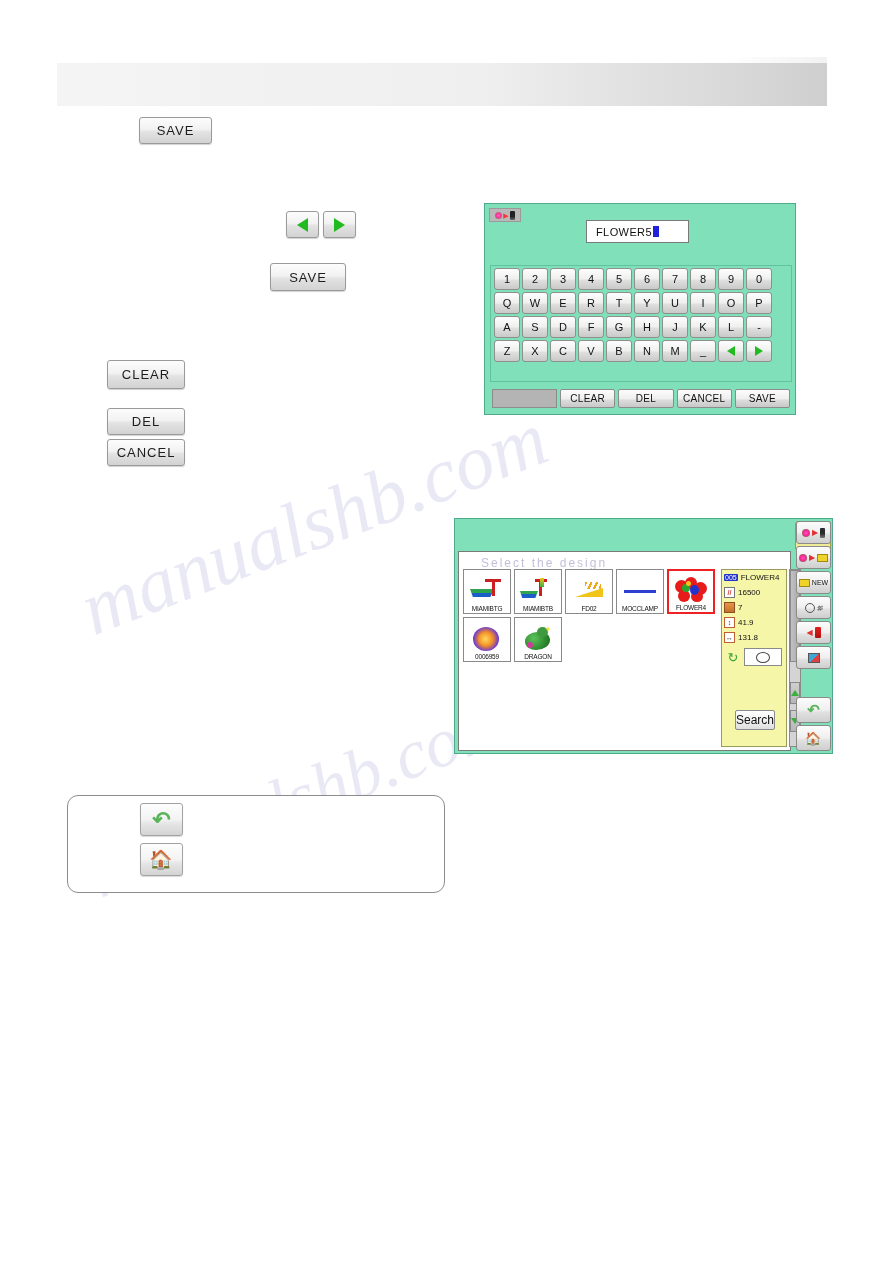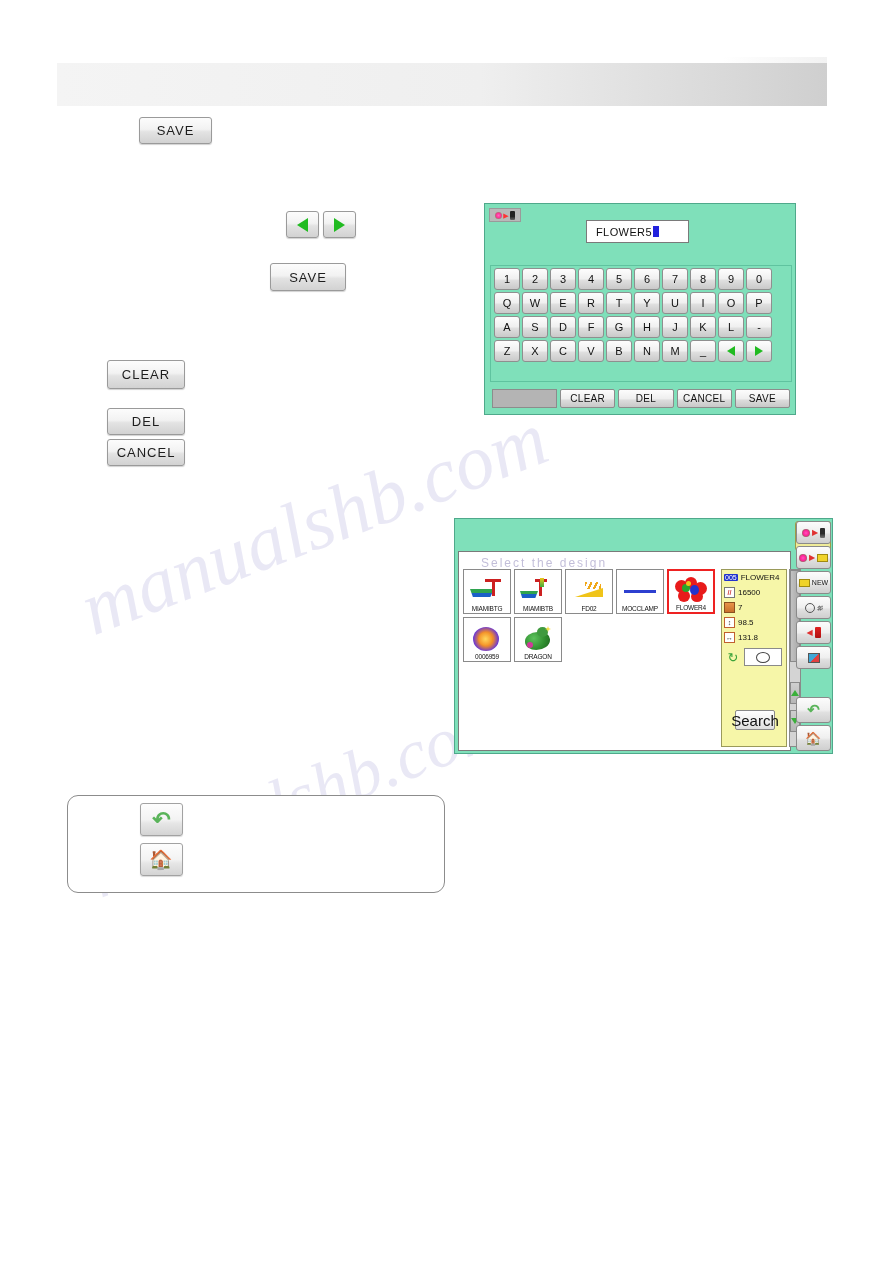--- a/index.html
+++ b/index.html
@@ -498,21 +498,21 @@
     border-radius: 50%;
   }
   .search-btn {
     position: absolute;
     left: 13px; top: 140px;
     width: 40px; height: 20px;
     background: linear-gradient(to bottom, #ffffff 0%, #f0f0f0 55%, #dedede 100%);
     border: 1px solid #8a8a8a;
     border-radius: 2px;
     display: flex; align-items: center; justify-content: center;
-    font-size: 15px;
+    font-size: 12px;
     color: #111;
   }
   .scrollbar {
     position: absolute;
     left: 330px; top: 17px;
     width: 12px; height: 178px;
     background: #d4d4d4;
     border: 1px solid #8a8a8a;
   }
   .scroll-thumb {
@@ -806,21 +806,21 @@
         <div class="info-row">
           <span class="info-icon ic-stitch">//</span>
           <span>16500</span>
         </div>
         <div class="info-row">
           <span class="info-icon ic-color"></span>
           <span>7</span>
         </div>
         <div class="info-row">
           <span class="info-icon ic-h">↕</span>
-          <span>98.5</span>
+          <span>41.9</span>
         </div>
         <div class="info-row">
           <span class="info-icon ic-w">↔</span>
           <span>131.8</span>
         </div>
         <div class="info-frame-row">
           <span class="recycle">↻</span>
           <span class="frame-box">
             <span class="frame-oval"></span>
           </span>

